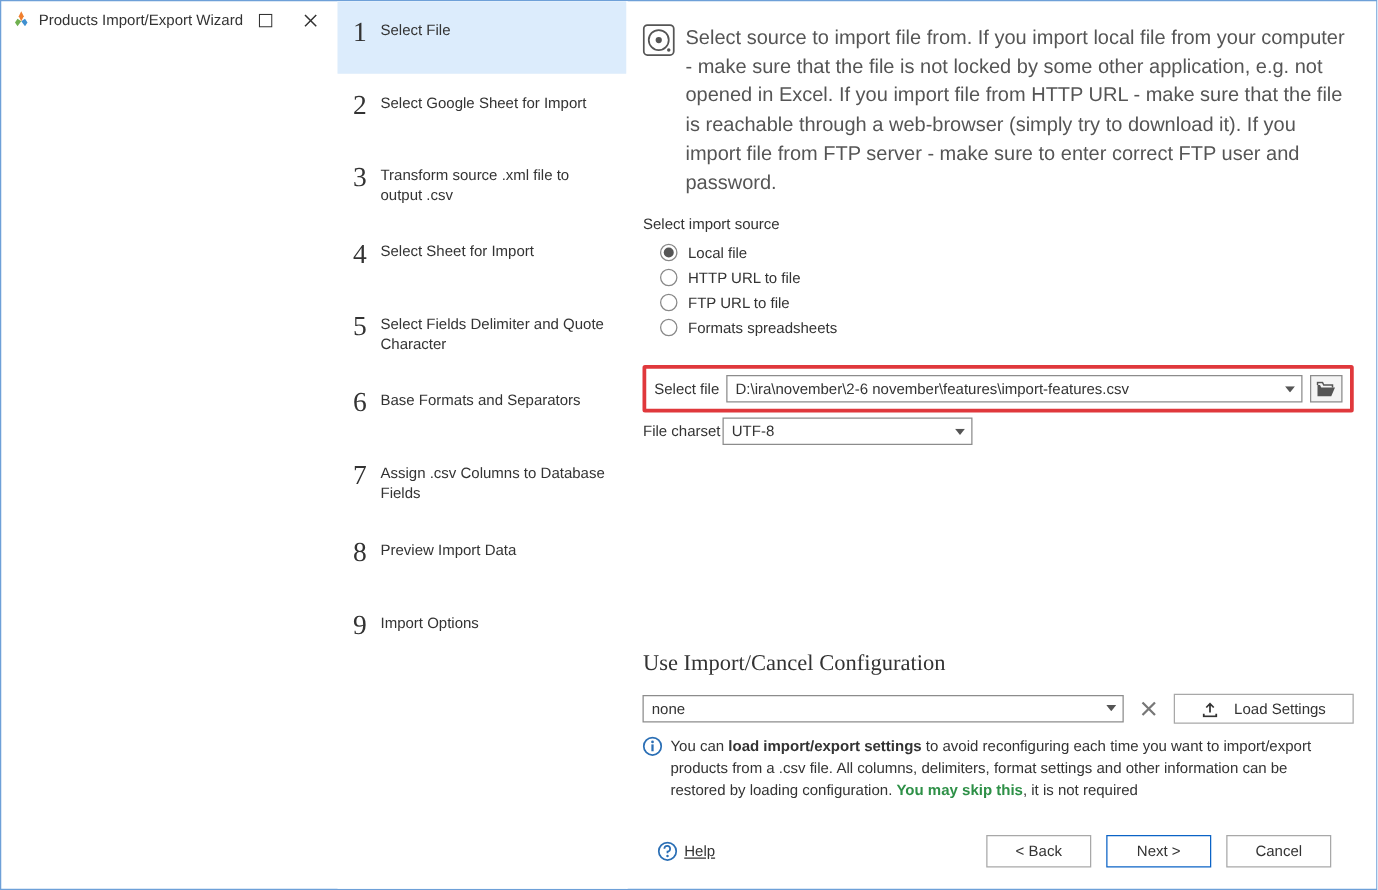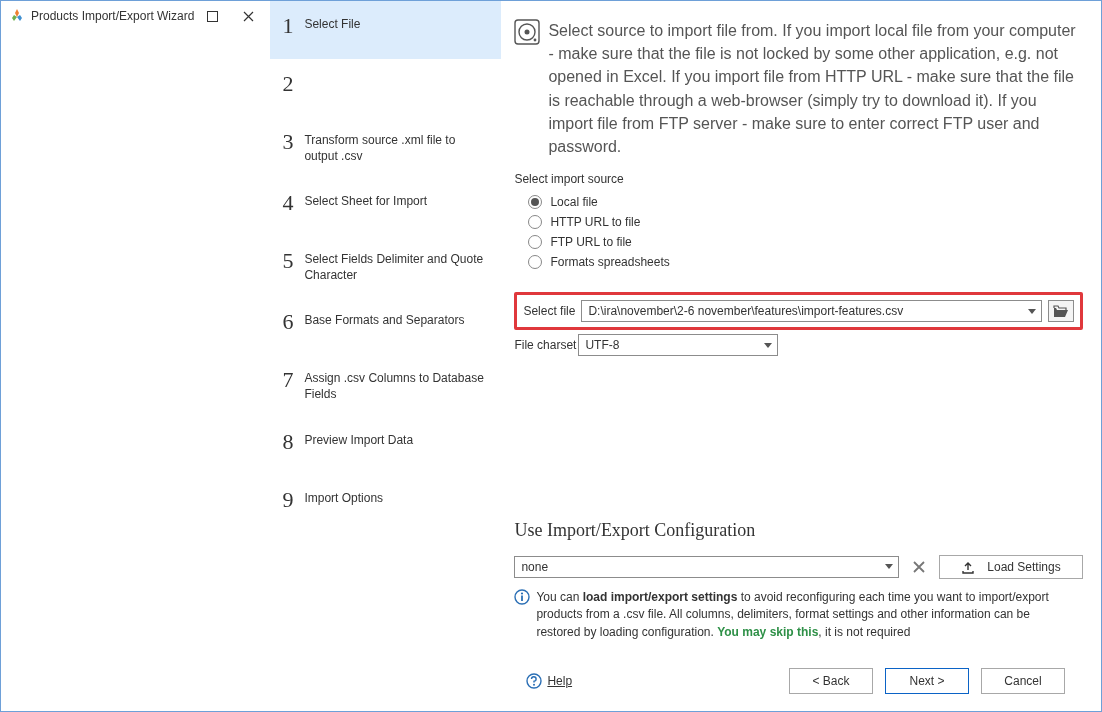--- a/index.html
+++ b/index.html
@@ -79,20 +79,21 @@
   </div>
 
   <div class="body">
     <div class="sidebar">
       <div class="step active">
         <div class="step-num">1</div>
         <div class="step-label">Select File</div>
       </div>
       <div class="step">
         <div class="step-num">2</div>
+        <div class="step-label">Select Google Sheet for Import</div>
       </div>
       <div class="step">
         <div class="step-num">3</div>
         <div class="step-label">Transform source .xml file to output .csv</div>
       </div>
       <div class="step">
         <div class="step-num">4</div>
         <div class="step-label">Select Sheet for Import</div>
       </div>
       <div class="step">
@@ -172,21 +173,21 @@
           <input value="UTF-8" style="">
           <div class="caret">
             <svg width="8" height="5" viewBox="0 0 8 5">
                 <path d="M0 0 L4 5 L8 0 Z" fill="#555"></path>
               </svg>
           </div>
         </div>
       </div>
 
       <div class="config-block">
-        <div class="config-title">Use Import/Export Configuration</div>
+        <div class="config-title">Use Import/Cancel Configuration</div>
         <div class="config-row">
           <div class="combo">
             <input value="none" style="">
             <div class="caret">
               <svg width="8" height="5" viewBox="0 0 8 5">
                   <path d="M0 0 L4 5 L8 0 Z" fill="#555"></path>
                 </svg>
             </div>
           </div>
           <div class="icon-btn">

